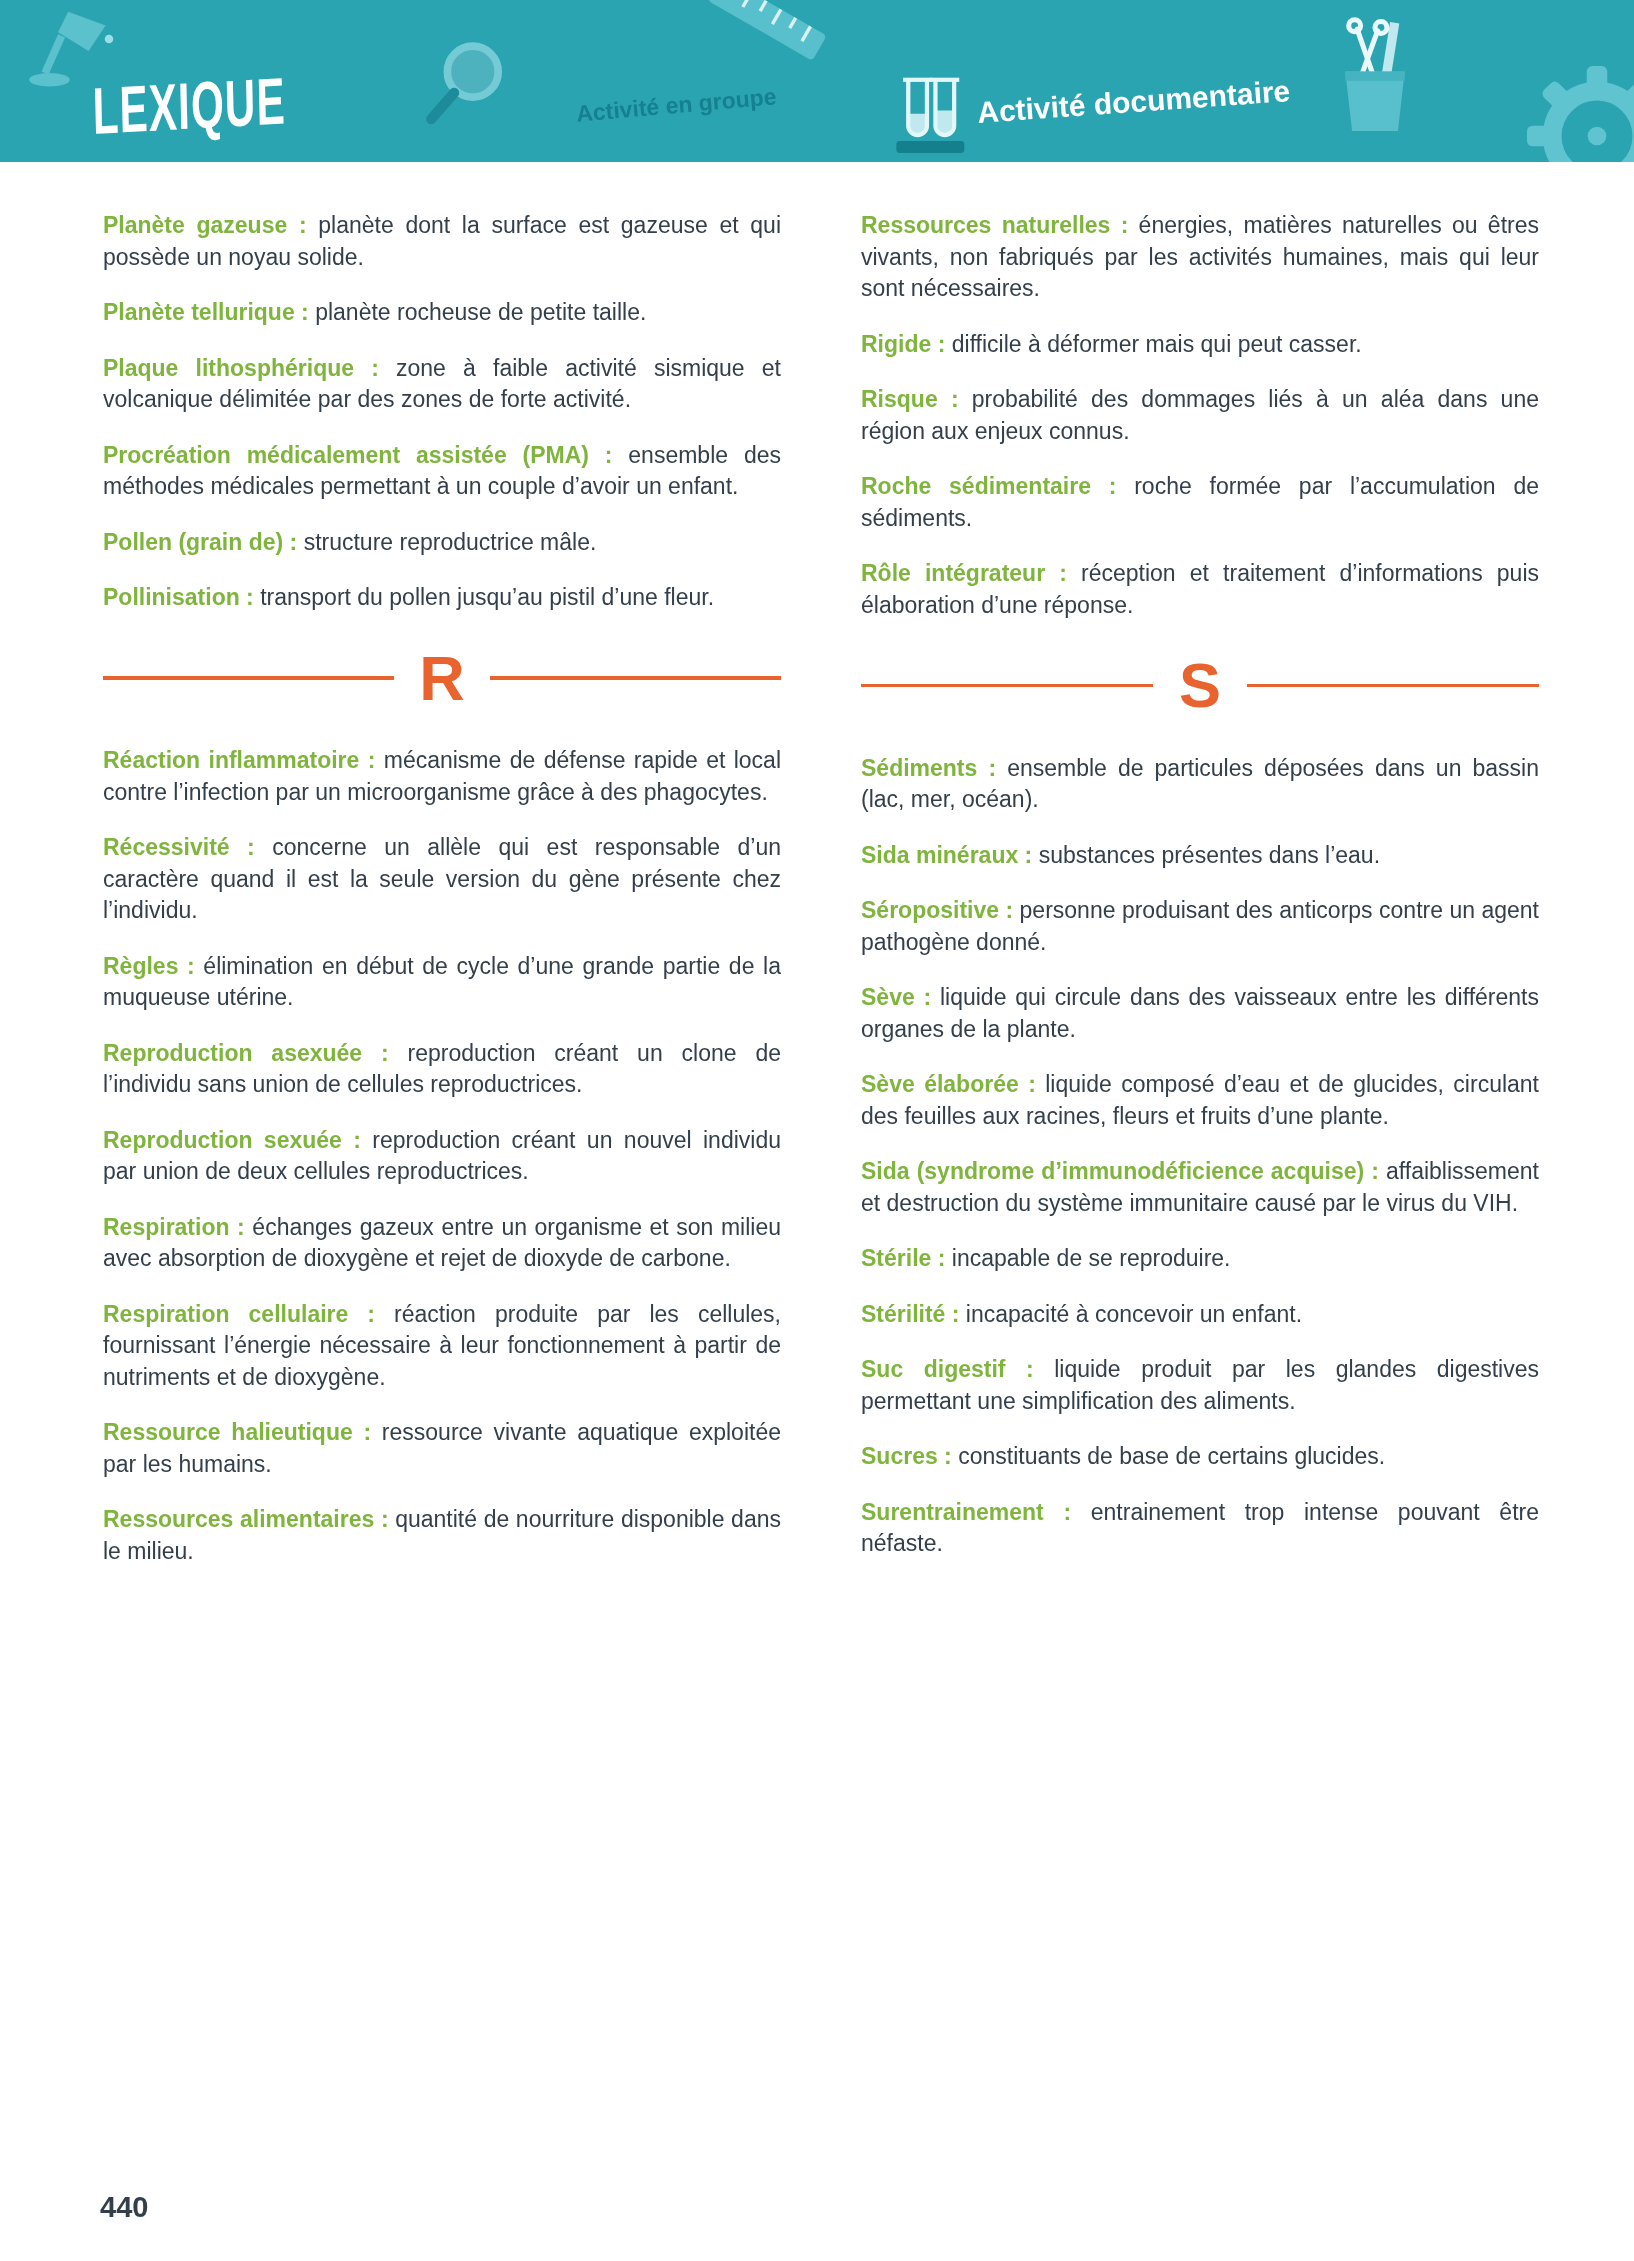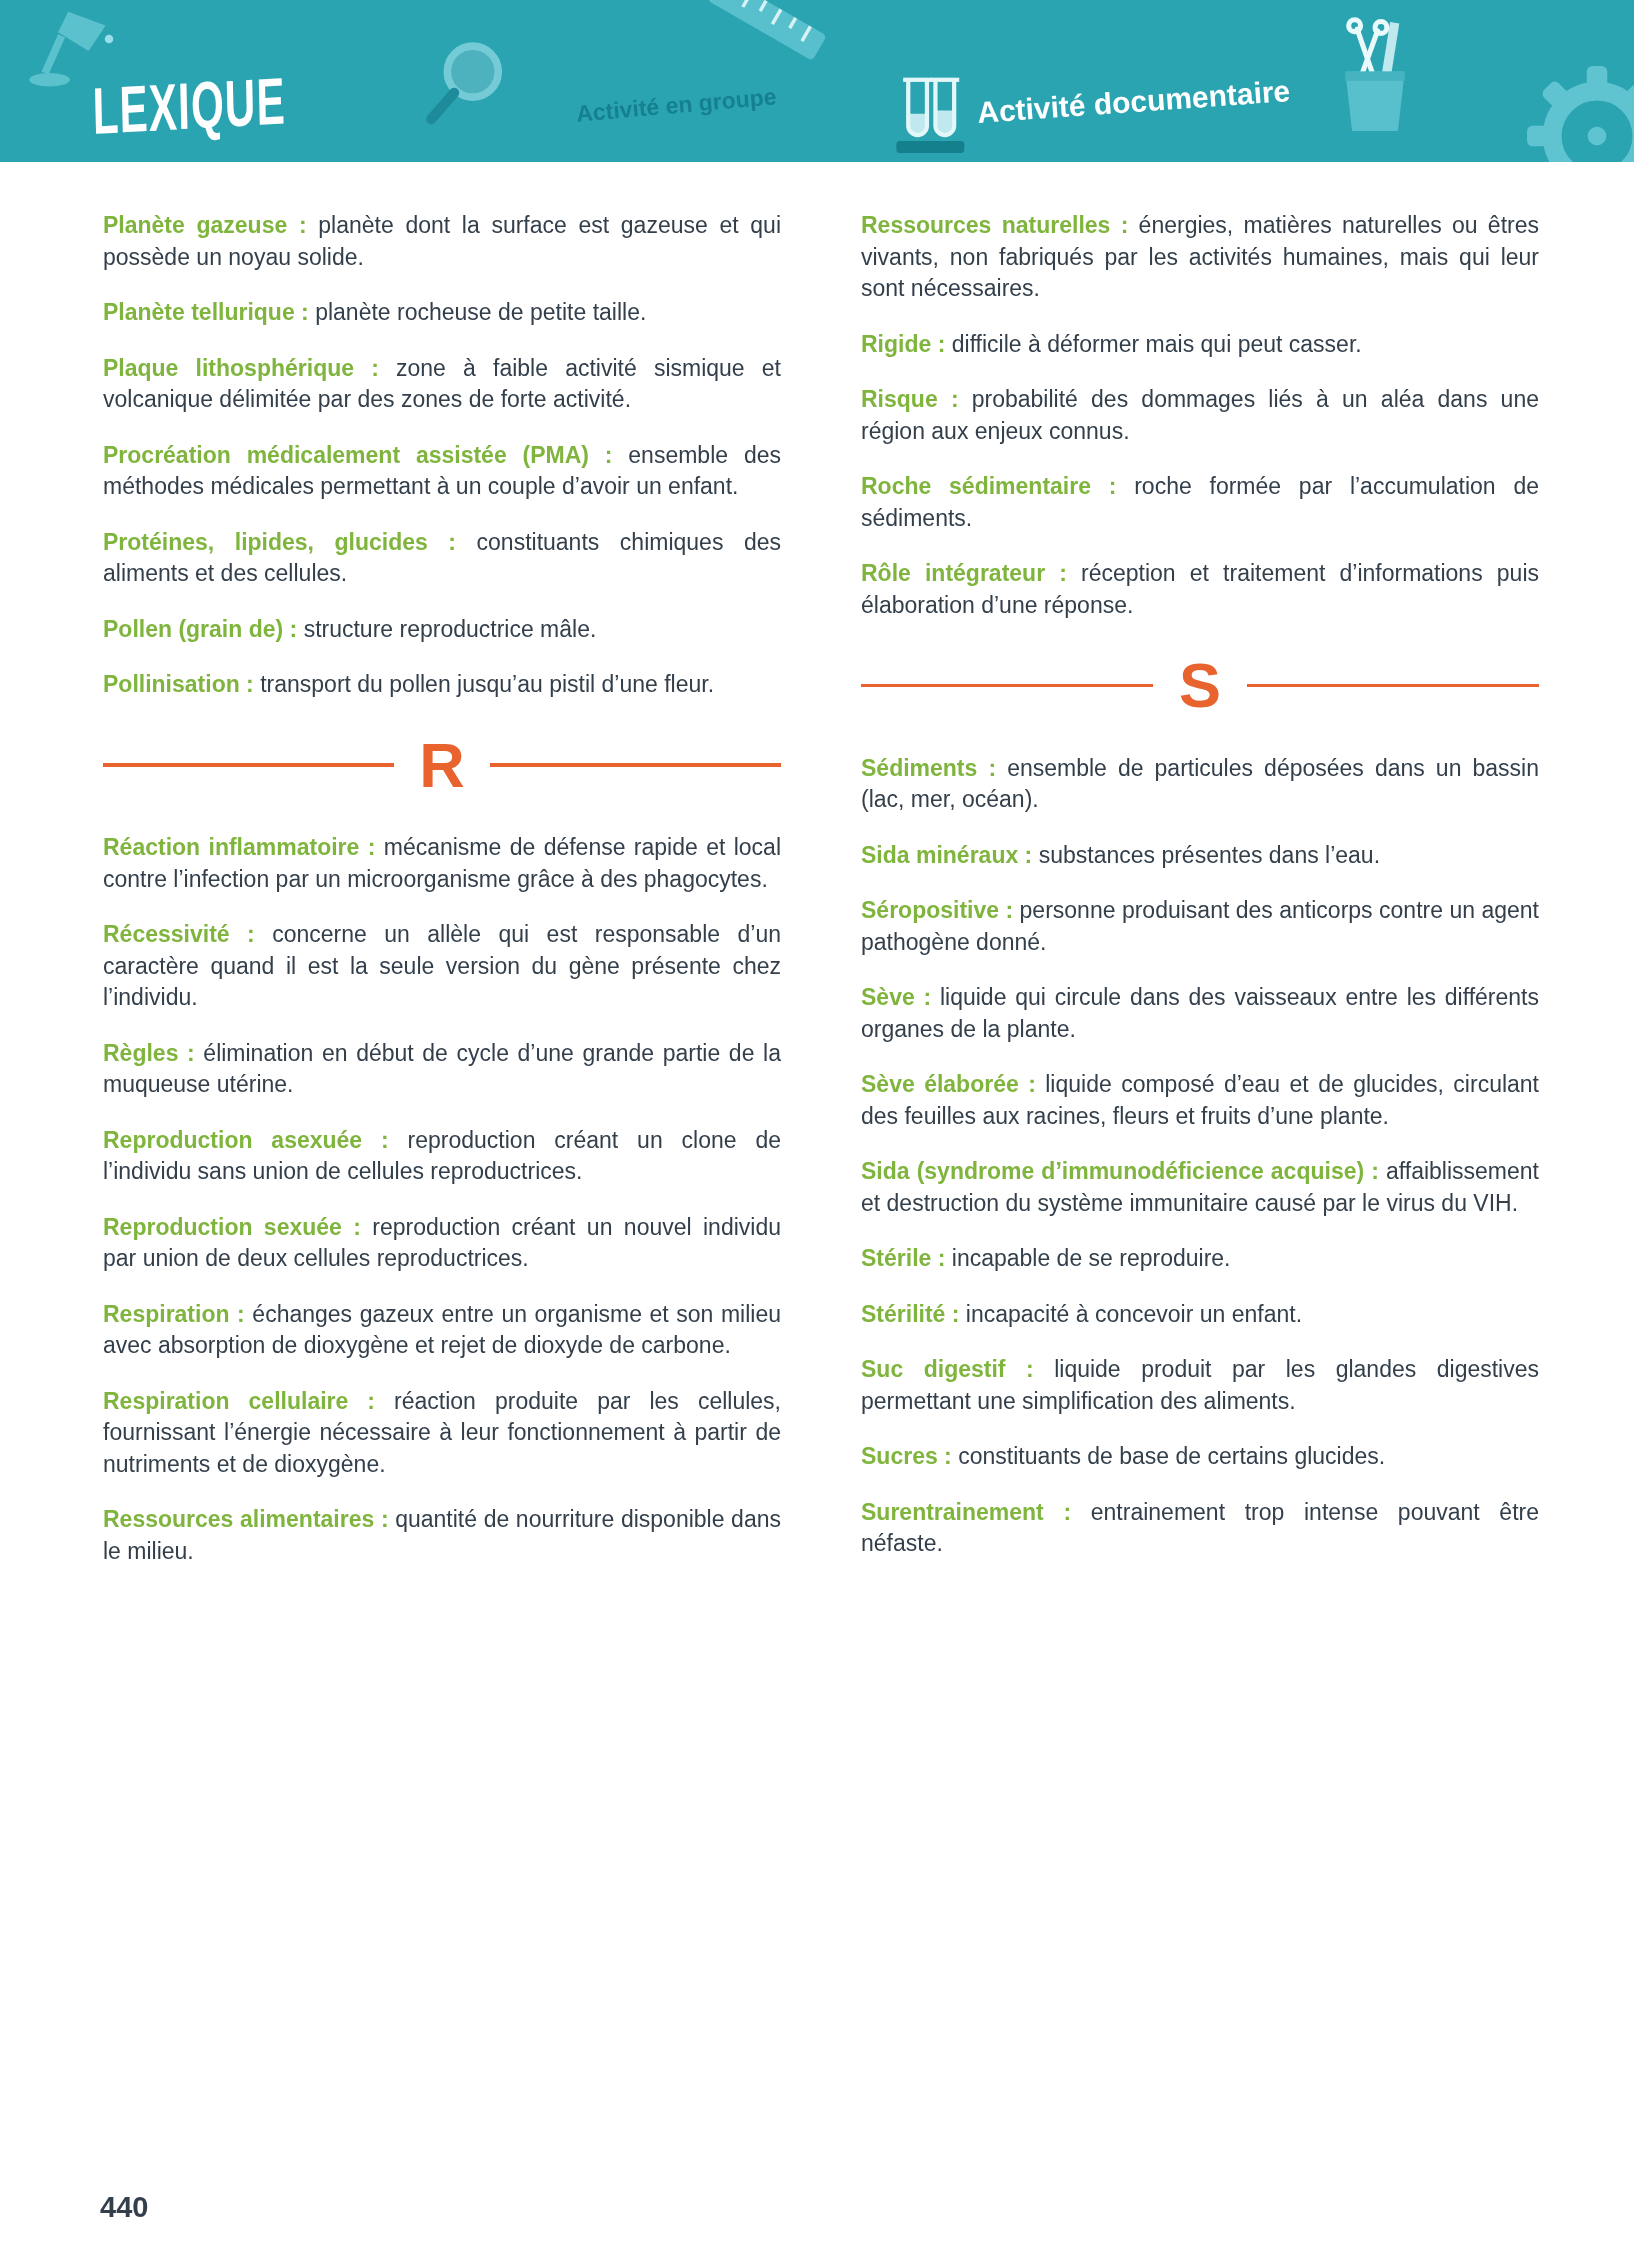--- a/index.html
+++ b/index.html
@@ -158,35 +158,35 @@
       </svg>
     </span>
   </div>
 
   <div class="content">
     <div class="col">
         <p class="entry"><span class="term">Planète gazeuse : </span><span class="def">planète dont la surface est gazeuse et qui possède un noyau solide.</span></p>
         <p class="entry"><span class="term">Planète tellurique : </span><span class="def">planète rocheuse de petite taille.</span></p>
         <p class="entry"><span class="term">Plaque lithosphérique : </span><span class="def">zone à faible activité sismique et volcanique délimitée par des zones de forte activité.</span></p>
         <p class="entry"><span class="term">Procréation médicalement assistée (PMA) : </span><span class="def">ensemble des méthodes médicales permettant à un couple d’avoir un enfant.</span></p>
-        <p class="entry"><span class="term">Protéines, lipides, glucides : </span><span class="def">constituants chimiques des aliments et des cellules.</span></p>
         <p class="entry"><span class="term">Pollen (grain de) : </span><span class="def">structure reproductrice mâle.</span></p>
         <p class="entry"><span class="term">Pollinisation : </span><span class="def">transport du pollen jusqu’au pistil d’une fleur.</span></p>
         <div class="section">
           <span class="rule"></span>
           <span class="letter">R</span>
           <span class="rule"></span>
         </div>
         <p class="entry"><span class="term">Réaction inflammatoire : </span><span class="def">mécanisme de défense rapide et local contre l’infection par un microorganisme grâce à des phagocytes.</span></p>
         <p class="entry"><span class="term">Récessivité : </span><span class="def">concerne un allèle qui est responsable d’un caractère quand il est la seule version du gène présente chez l’individu.</span></p>
         <p class="entry"><span class="term">Règles : </span><span class="def">élimination en début de cycle d’une grande partie de la muqueuse utérine.</span></p>
         <p class="entry"><span class="term">Reproduction asexuée : </span><span class="def">reproduction créant un clone de l’individu sans union de cellules reproductrices.</span></p>
         <p class="entry"><span class="term">Reproduction sexuée : </span><span class="def">reproduction créant un nouvel individu par union de deux cellules reproductrices.</span></p>
         <p class="entry"><span class="term">Respiration : </span><span class="def">échanges gazeux entre un organisme et son milieu avec absorption de dioxygène et rejet de dioxyde de carbone.</span></p>
         <p class="entry"><span class="term">Respiration cellulaire : </span><span class="def">réaction produite par les cellules, fournissant l’énergie nécessaire à leur fonctionnement à partir de nutriments et de dioxygène.</span></p>
+        <p class="entry"><span class="term">Ressource halieutique : </span><span class="def">ressource vivante aquatique exploitée par les humains.</span></p>
         <p class="entry"><span class="term">Ressources alimentaires : </span><span class="def">quantité de nourriture disponible dans le milieu.</span></p>
       </div>
     <div class="col">
         <p class="entry"><span class="term">Ressources naturelles : </span><span class="def">énergies, matières naturelles ou êtres vivants, non fabriqués par les activités humaines, mais qui leur sont nécessaires.</span></p>
         <p class="entry"><span class="term">Rigide : </span><span class="def">difficile à déformer mais qui peut casser.</span></p>
         <p class="entry"><span class="term">Risque : </span><span class="def">probabilité des dommages liés à un aléa dans une région aux enjeux connus.</span></p>
         <p class="entry"><span class="term">Roche sédimentaire : </span><span class="def">roche formée par l’accumulation de sédiments.</span></p>
         <p class="entry"><span class="term">Rôle intégrateur : </span><span class="def">réception et traitement d’informations puis élaboration d’une réponse.</span></p>
         <div class="section">
           <span class="rule"></span>

